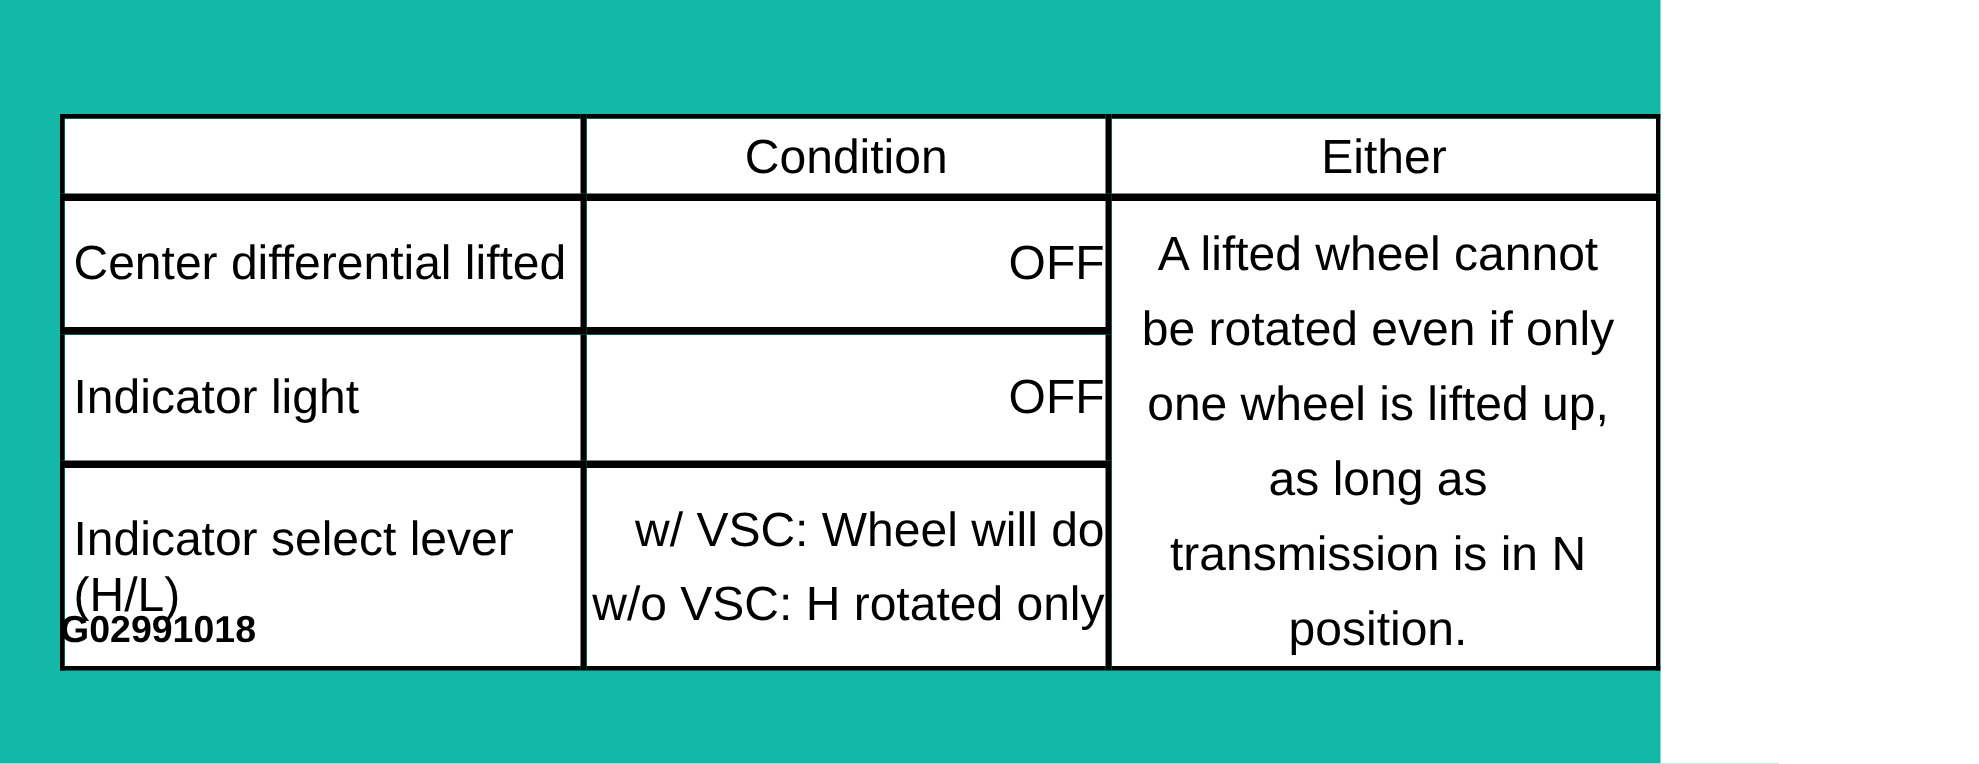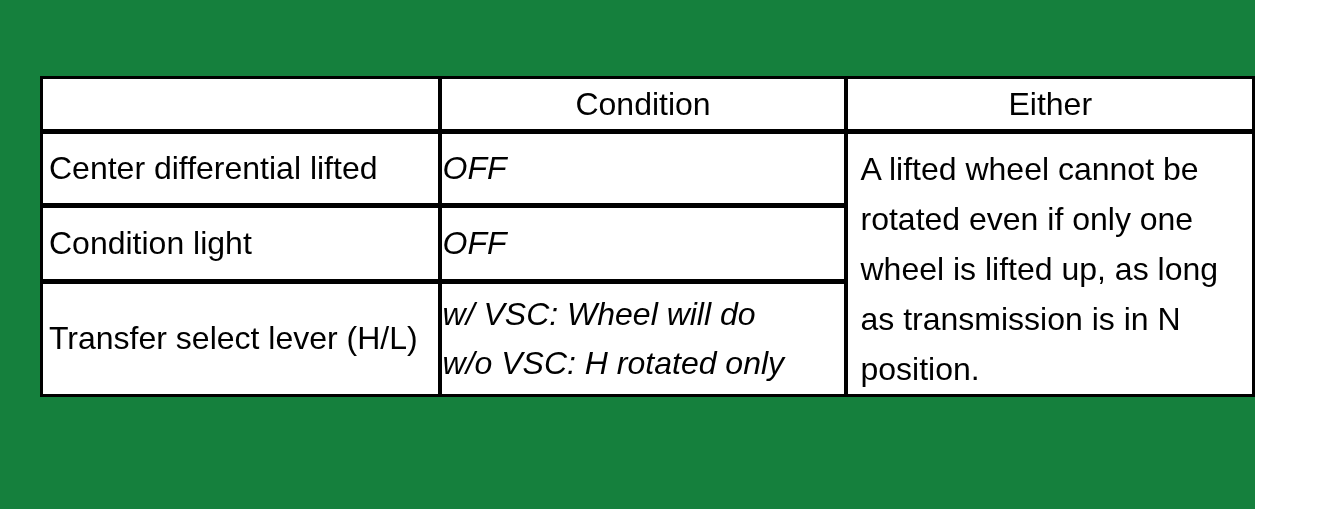--- a/index.html
+++ b/index.html
@@ -2,23 +2,23 @@
 <html><head>
 <meta charset="utf-8">
 <style>
   html, body {
     margin: 0;
     padding: 0;
     background: #ffffff;
   }
   .page {
     position: relative;
-    width: 1255px;
+    width: 1107px;
     height: 509px;
-    background: #15803d;
+    background: #14b8a6;
     color: #000000;
     font-family: "Liberation Sans", sans-serif;
     overflow: hidden;
   }
   table.spec-table {
     position: absolute;
     left: 40px;
     top: 76px;
     border-collapse: collapse;
     table-layout: fixed;
@@ -50,27 +50,26 @@
   .spec-table th {
     text-align: center;
     vertical-align: middle;
   }
   .item-cell {
     text-align: left;
     vertical-align: middle;
     padding: 0 4px 0 6px;
   }
   .cond-cell {
-    text-align: left;
+    text-align: right;
     vertical-align: middle;
     line-height: 49px;
-    font-style: italic;
   }
   .wheel-cell {
-    text-align: left;
+    text-align: center;
     vertical-align: top;
     padding: 10px 20px 0 12px;
     line-height: 50px;
   }
   .figure-id {
     position: absolute;
     left: 40px;
     top: 406px;
     font-size: 25px;
     font-weight: bold;
@@ -97,27 +96,28 @@
     </thead>
     <tbody>
       <tr class="row-1">
         <td class="first-col item-cell">Center differential lifted</td>
         <td class="cond-cell">OFF</td>
         <td class="last-col wheel-cell" rowspan="3">
           <div>A lifted wheel cannot be rotated even if only one wheel is lifted up, as long as transmission is in N position.</div>
         </td>
       </tr>
       <tr class="row-2">
-        <td class="first-col item-cell">Condition light</td>
+        <td class="first-col item-cell">Indicator light</td>
         <td class="cond-cell">OFF</td>
       </tr>
       <tr class="row-3 row-last">
-        <td class="first-col item-cell">Transfer select lever (H/L)</td>
+        <td class="first-col item-cell">Indicator select lever (H/L)</td>
         <td class="cond-cell">
           <div>w/ VSC: Wheel will do</div>
           <div>w/o VSC: H rotated only</div>
         </td>
       </tr>
     </tbody>
   </table>
 
+  <div class="figure-id">G02991018</div>
 
 </div>
 
 </body></html>

